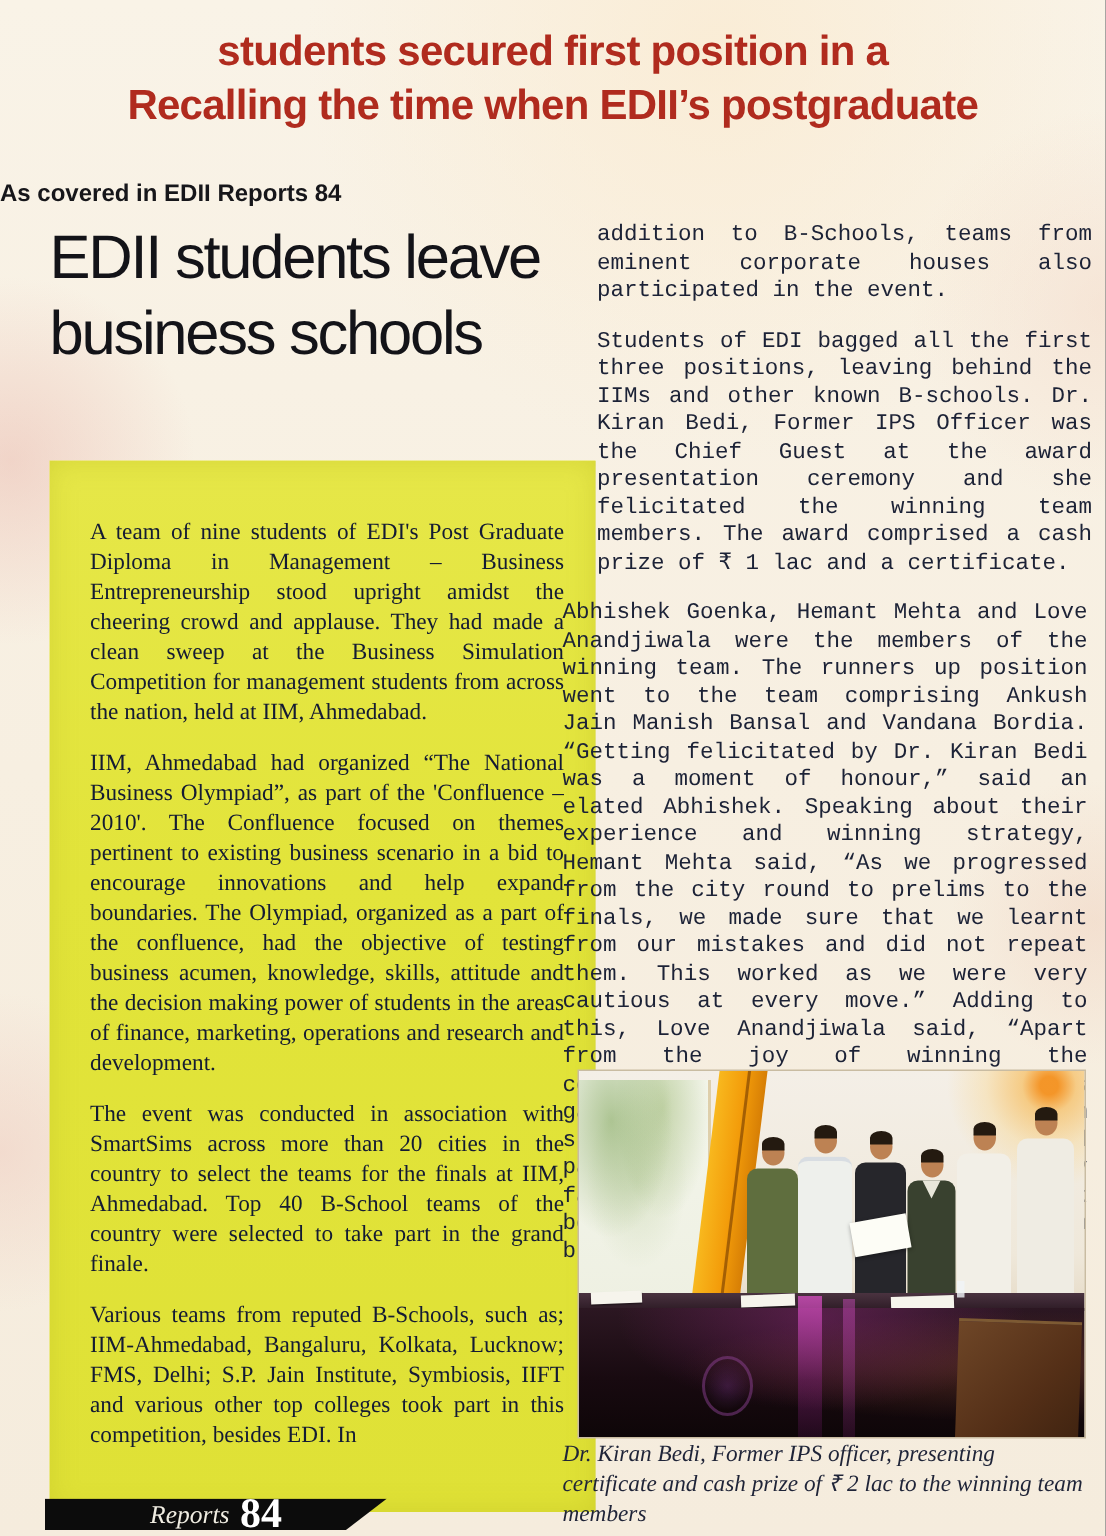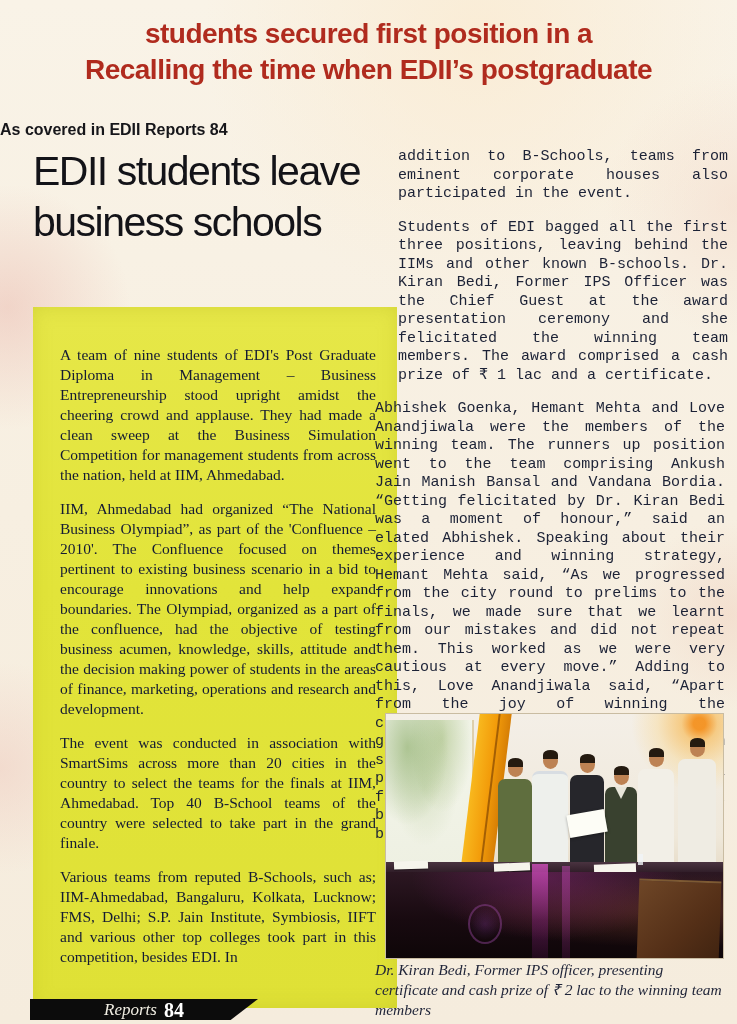--- a/index.html
+++ b/index.html
@@ -82,21 +82,21 @@
   .glass{position:absolute; left:252px; top:140px; width:5px; height:11px; background:rgba(240,244,248,.8);}
   .crate{position:absolute; left:252px; top:166px; width:82px; height:80px; transform:rotate(2deg);
     background:linear-gradient(135deg,#6e4627 0%,#542f17 60%,#3f2310 100%); border-top:2px solid #7d5a33;}
   .caption{position:absolute; left:375px; top:960px; width:352px;
     font-style:italic; font-size:15.5px; line-height:20px; color:#1f2438;}
   
   .ribbon-footer{position:absolute; left:30px; top:984px; width:228px; height:21px;
     background:#0c0c0c; clip-path:polygon(0 0,100% 0,88% 100%,0 100%);
     display:flex; align-items:center; justify-content:center; gap:7px;margin-top:15px;}
   .ribbon-footer .rep{font-style:italic; font-size:17px; color:#f0ede2; font-family:"Liberation Serif", serif;}
-  .ribbon-footer .num{font-weight:bold; font-size:20px; line-height:20px; color:#ffffff; font-family:"Liberation Serif", serif;}
+  .ribbon-footer .num{font-weight:bold; font-size:28px; line-height:20px; color:#ffffff; font-family:"Liberation Serif", serif;}
 </style>
 </head>
 <body>
 
 <div class="page">
 
   <div class="kicker">
     <div>students secured first position in a</div>
     <div>Recalling the time when EDII’s postgraduate</div>
   </div>

